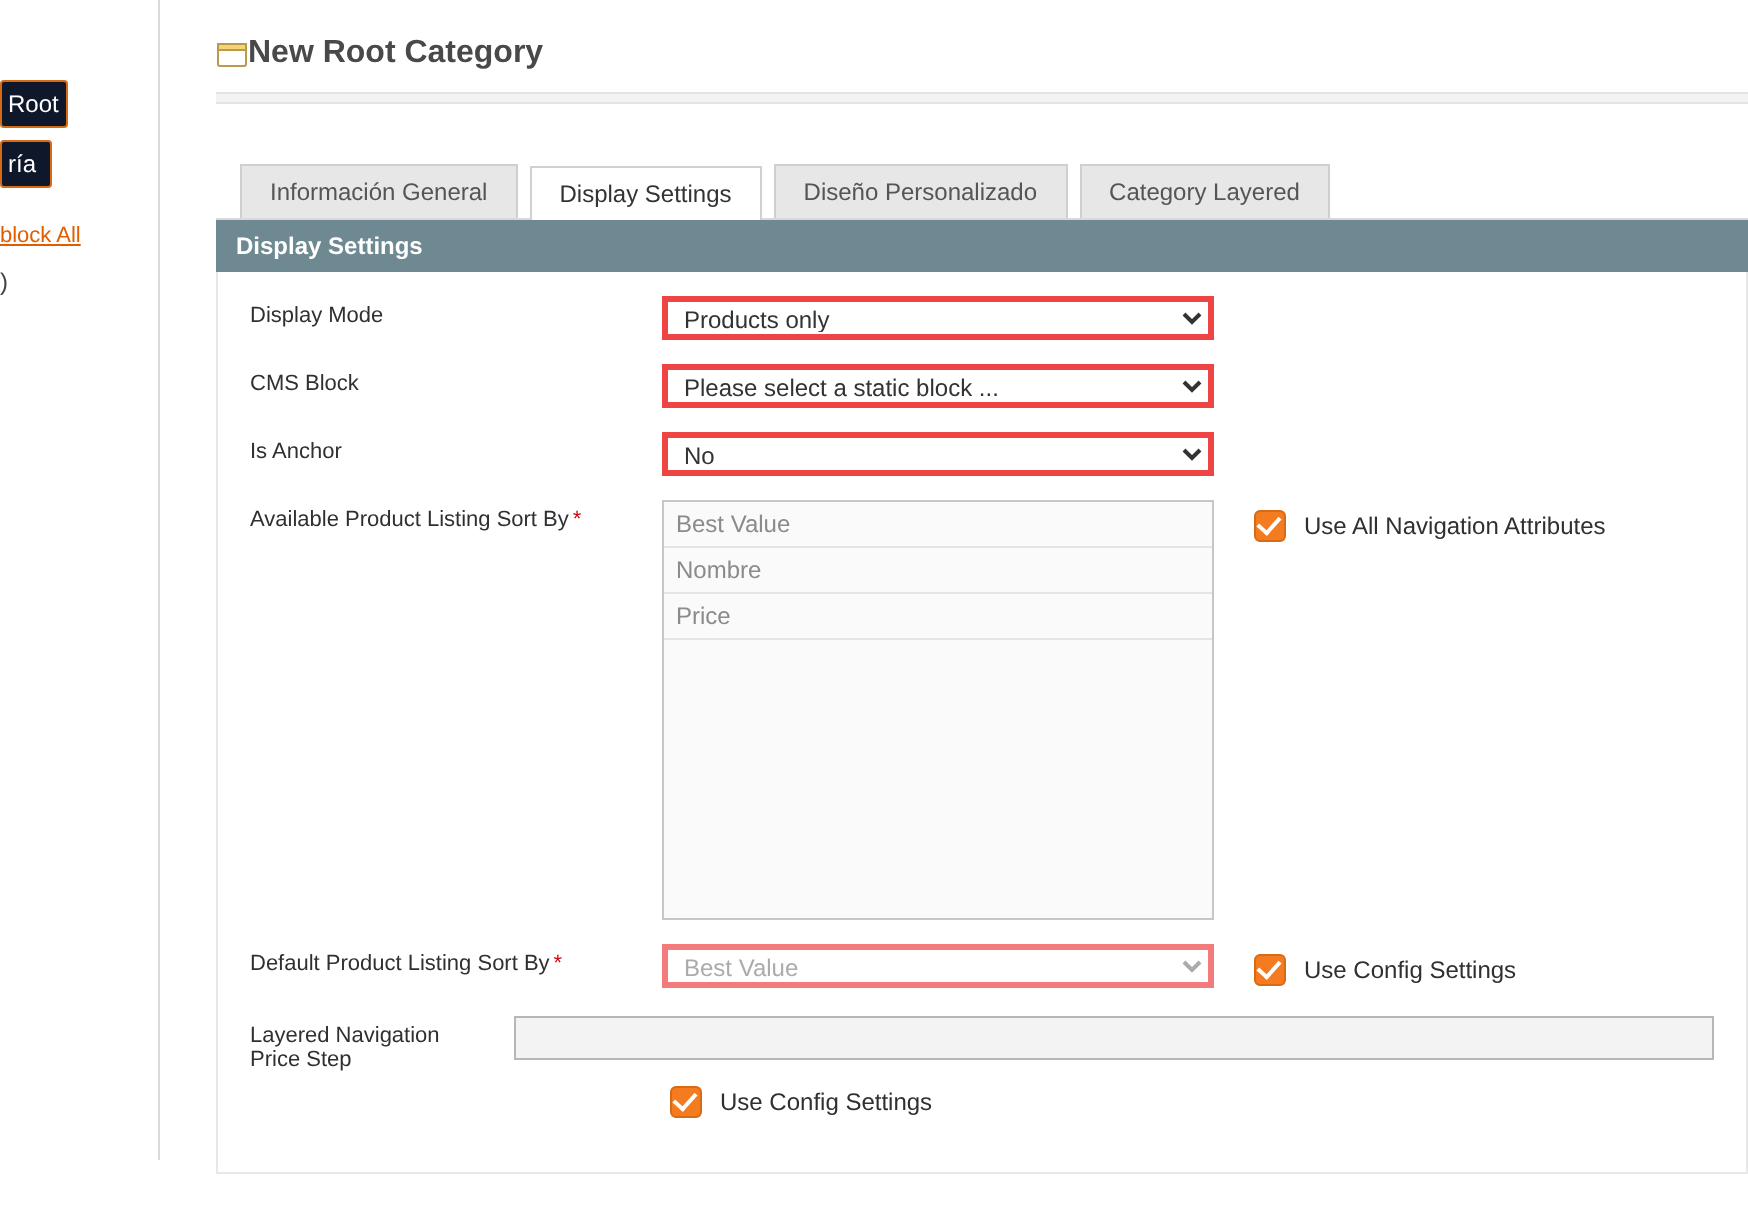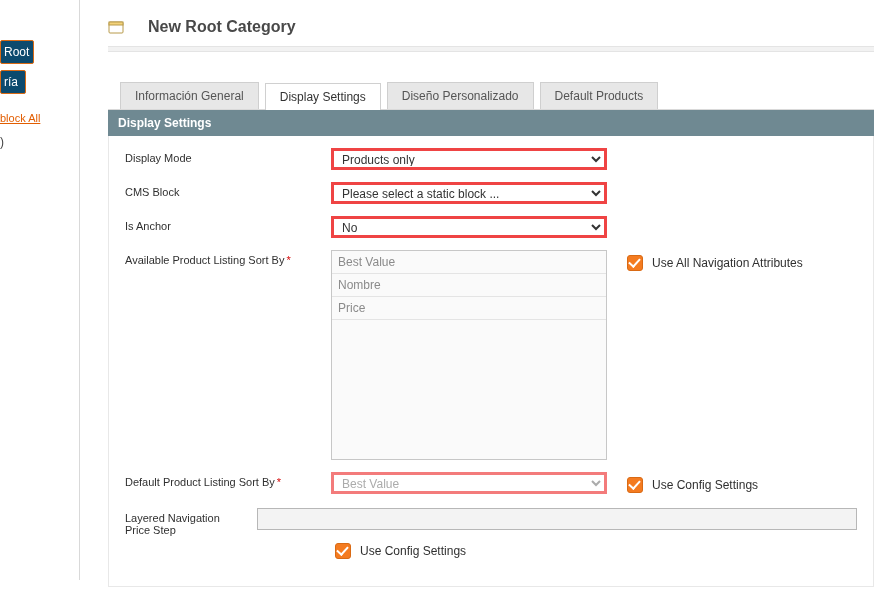--- a/index.html
+++ b/index.html
@@ -1,25 +1,25 @@
 <!DOCTYPE html>
 <html><head>
 <meta charset="utf-8">
 <style>
   * { box-sizing: border-box; }
   html, body { margin:0; padding:0; font-family: Arial, Helvetica, sans-serif; font-size:12px; color:#2f2f2f; background:#fff; }
   .canvas { width:874px; height:605px; position:relative; overflow:hidden; }
   .left-col { position:absolute; left:0; top:0; width:80px; height:580px; border-right:1px solid #d9d9d9; padding:0; }
-  .btn-orange { display:block; background:#0c4a6e; color:#fff; border:1px solid #d96a14; border-radius:2px; padding:4px 6px; margin:0 0 6px 0; font-size:12px; cursor:pointer; text-align:left; }
+  .btn-orange { display:block; background:#0f172a; color:#fff; border:1px solid #d96a14; border-radius:2px; padding:4px 6px; margin:0 0 6px 0; font-size:12px; cursor:pointer; text-align:left; }
   .btn-orange:first-of-type { margin-top:40px; width:34px; padding:4px 3px; }
   .btn-orange:nth-of-type(2) { width:26px; padding:4px 3px; }
   .link-expand { color:#e25d00; text-decoration:underline; font-size:11px; cursor:pointer; display:inline-block; margin-top:12px; }
   .paren { color:#444; margin-top:10px; font-size:12px; }
   .main { position:absolute; left:108px; top:18px; right:0; }
-  .page-head { display:flex; align-items:center; gap:24px; margin-bottom:10px; }
+  .page-head { display:flex; align-items:center; gap:0; margin-bottom:10px; }
   .head-icon { width:16px; height:16px; }
   .page-title { font-size:16px; font-weight:bold; color:#494949; }
   .hr { height:6px; background:#f2f2f2; border-top:1px solid #e4e4e4; border-bottom:1px solid #e4e4e4; margin-bottom:30px; }
   .tabs { display:flex; gap:6px; border-bottom:1px solid #d9d9d9; padding-left:12px; }
   .tab { background:#e7e7e7; border:1px solid #cfcfcf; border-bottom:none; padding:6px 14px; color:#555; cursor:pointer; font-size:12px; }
   .tab.active { background:#fff; color:#333; border-color:#d0d0d0; position:relative; top:1px; }
   .section-bar { background:#6f8992; color:#fff; font-weight:bold; padding:6px 10px; font-size:12px; }
   .form-area { border:1px solid #e8e8e8; border-top:none; padding:12px 16px 24px 16px; }
   .row { display:flex; align-items:flex-start; margin-bottom:12px; }
   .row-label { width:206px; padding-top:4px; color:#303030; font-size:11px; }
@@ -57,21 +57,21 @@
           </svg>
     </span>
     <span class="page-title">New Root Category</span>
   </div>
   <div class="hr"></div>
 
   <div class="tabs">
     <div class="tab">Información General</div>
     <div class="tab active">Display Settings</div>
     <div class="tab">Diseño Personalizado</div>
-    <div class="tab">Default Products</div>
+    <div class="tab">Category Layered</div>
   </div>
 
   <div class="section-bar">Display Settings</div>
 
   <div class="form-area">
 
     <div class="row">
       <div class="row-label">Display Mode</div>
       <div class="control-col">
         <select class="ctl">

